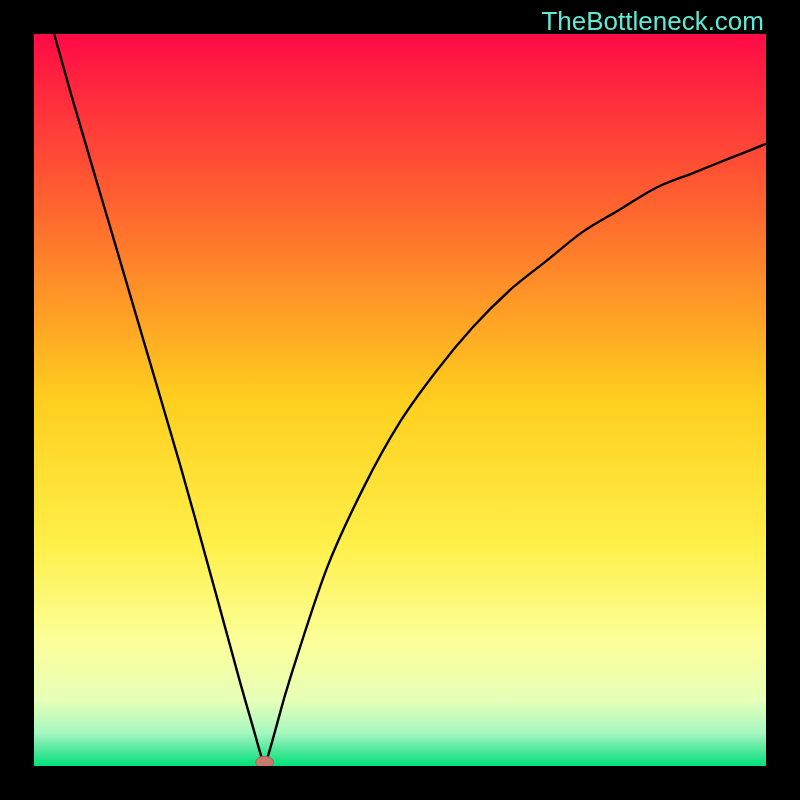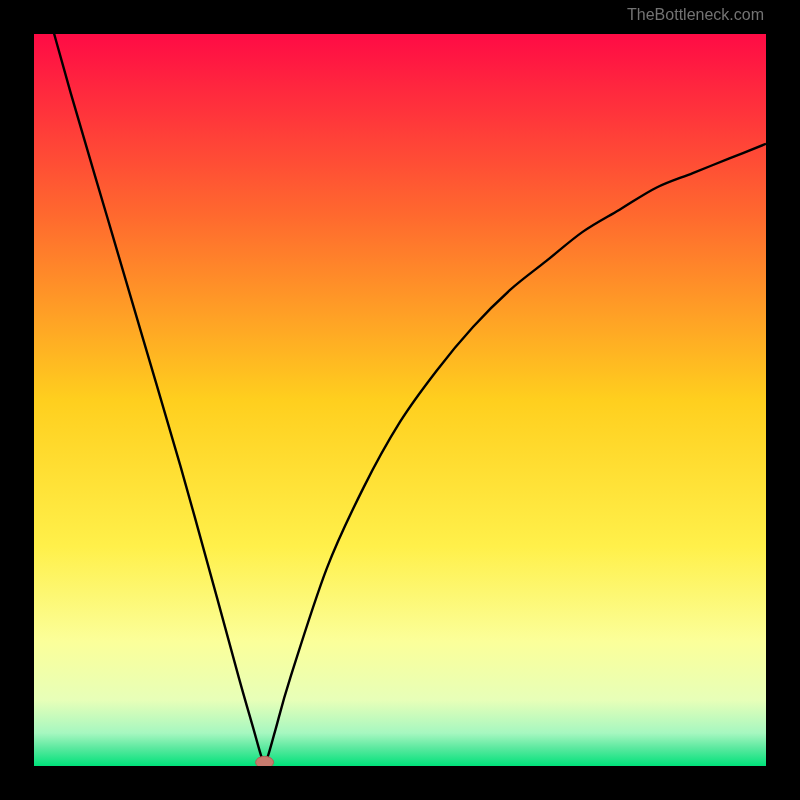--- a/index.html
+++ b/index.html
@@ -23,22 +23,22 @@
     position: absolute;
     left: 34px;
     top: 34px;
     width: 732px;
     height: 732px;
   }
   .watermark {
     position: absolute;
     right: 36px;
     top: 6px;
-    color: #737373;
-    font-size: 16px;
+    color: #5eead4;
+    font-size: 26px;
     letter-spacing: 0px;
   }
   svg {
     display: block;
   }
 </style>
 </head>
 <body>
 
 <div class="frame">

